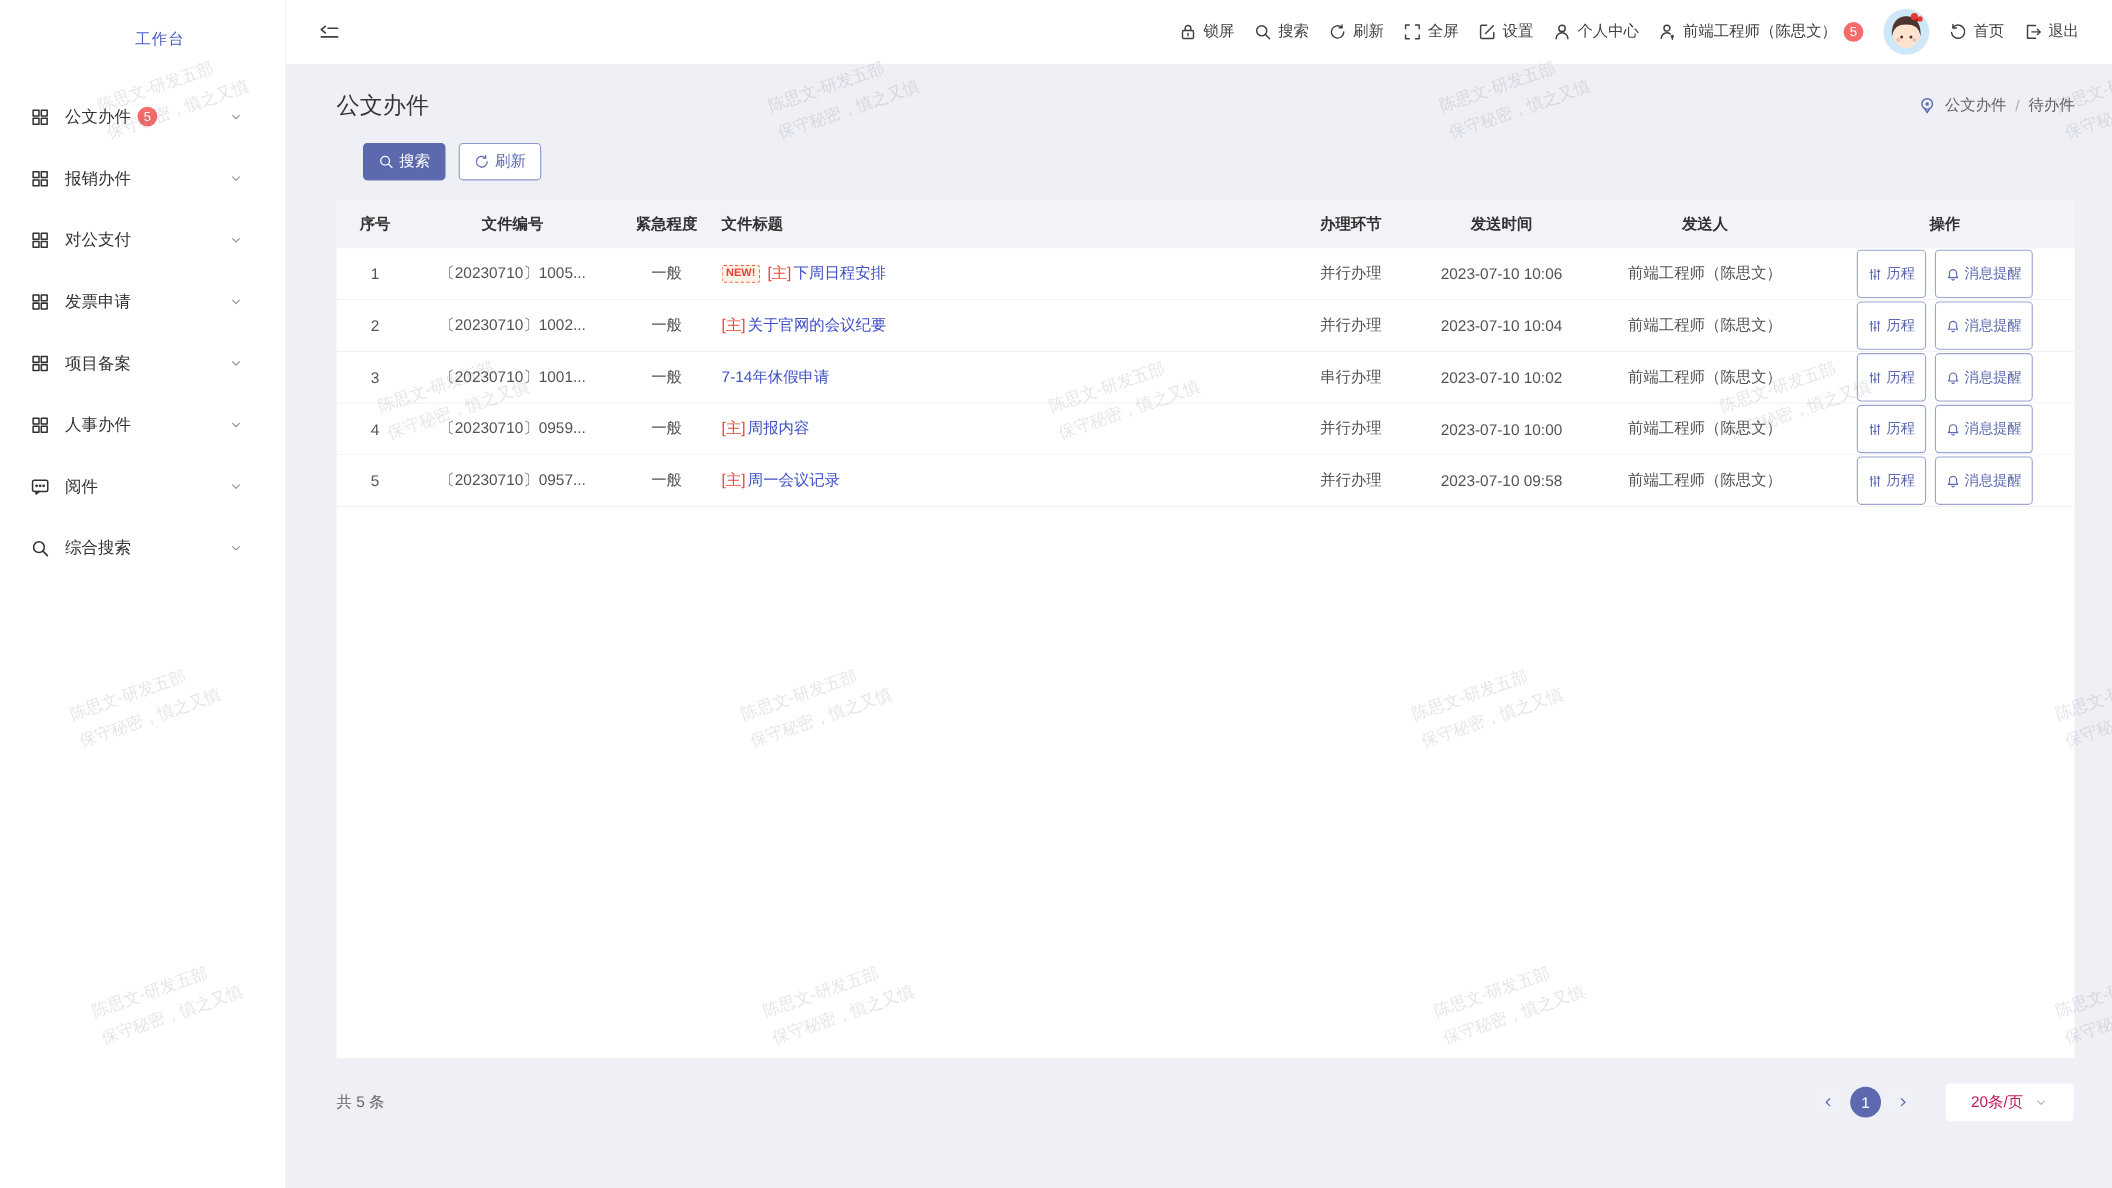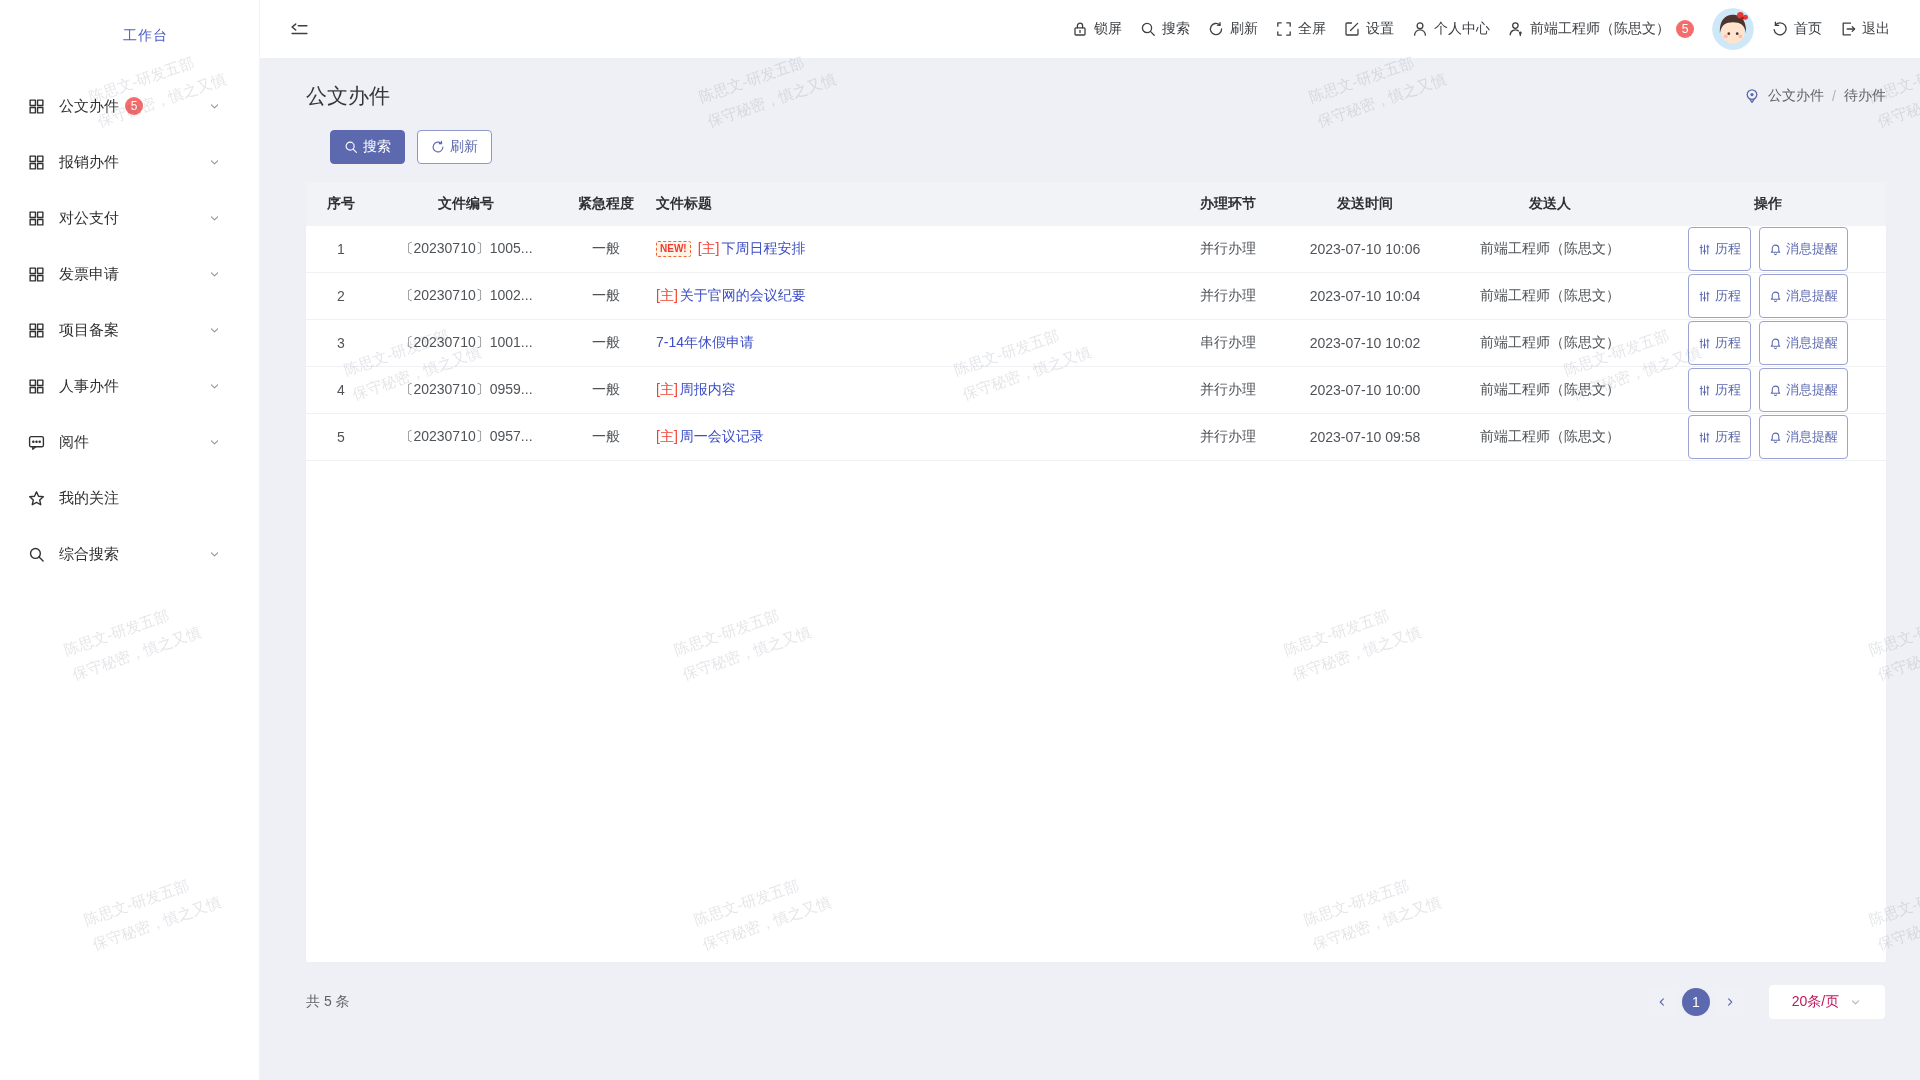--- a/index.html
+++ b/index.html
@@ -276,28 +276,20 @@
         <span>阅件</span>
         <span class="ic chev">
           <svg viewBox="0 0 16 16" fill="none" stroke="currentColor" stroke-width="1.3" stroke-linecap="round" stroke-linejoin="round">
             <path d="M4.2 6 L8 9.8 L11.8 6"></path>
           </svg>
         </span>
       </div>
       <div class="menu-item">
         <span class="ic">
           <svg viewBox="0 0 16 16" fill="none" stroke="currentColor" stroke-width="1.3" stroke-linecap="round" stroke-linejoin="round">
-            <path d="M8 1.8 L9.9 5.9 14.4 6.4 11 9.4 12 13.9 8 11.6 4 13.9 5 9.4 1.6 6.4 6.1 5.9 Z"></path>
-          </svg>
-        </span>
-        <span>我的关注</span>
-      </div>
-      <div class="menu-item">
-        <span class="ic">
-          <svg viewBox="0 0 16 16" fill="none" stroke="currentColor" stroke-width="1.3" stroke-linecap="round" stroke-linejoin="round">
             <circle cx="7" cy="7" r="4.6"></circle>
             <path d="M10.4 10.4 L14.2 14.2"></path>
           </svg>
         </span>
         <span>综合搜索</span>
         <span class="ic chev">
           <svg viewBox="0 0 16 16" fill="none" stroke="currentColor" stroke-width="1.3" stroke-linecap="round" stroke-linejoin="round">
             <path d="M4.2 6 L8 9.8 L11.8 6"></path>
           </svg>
         </span>

